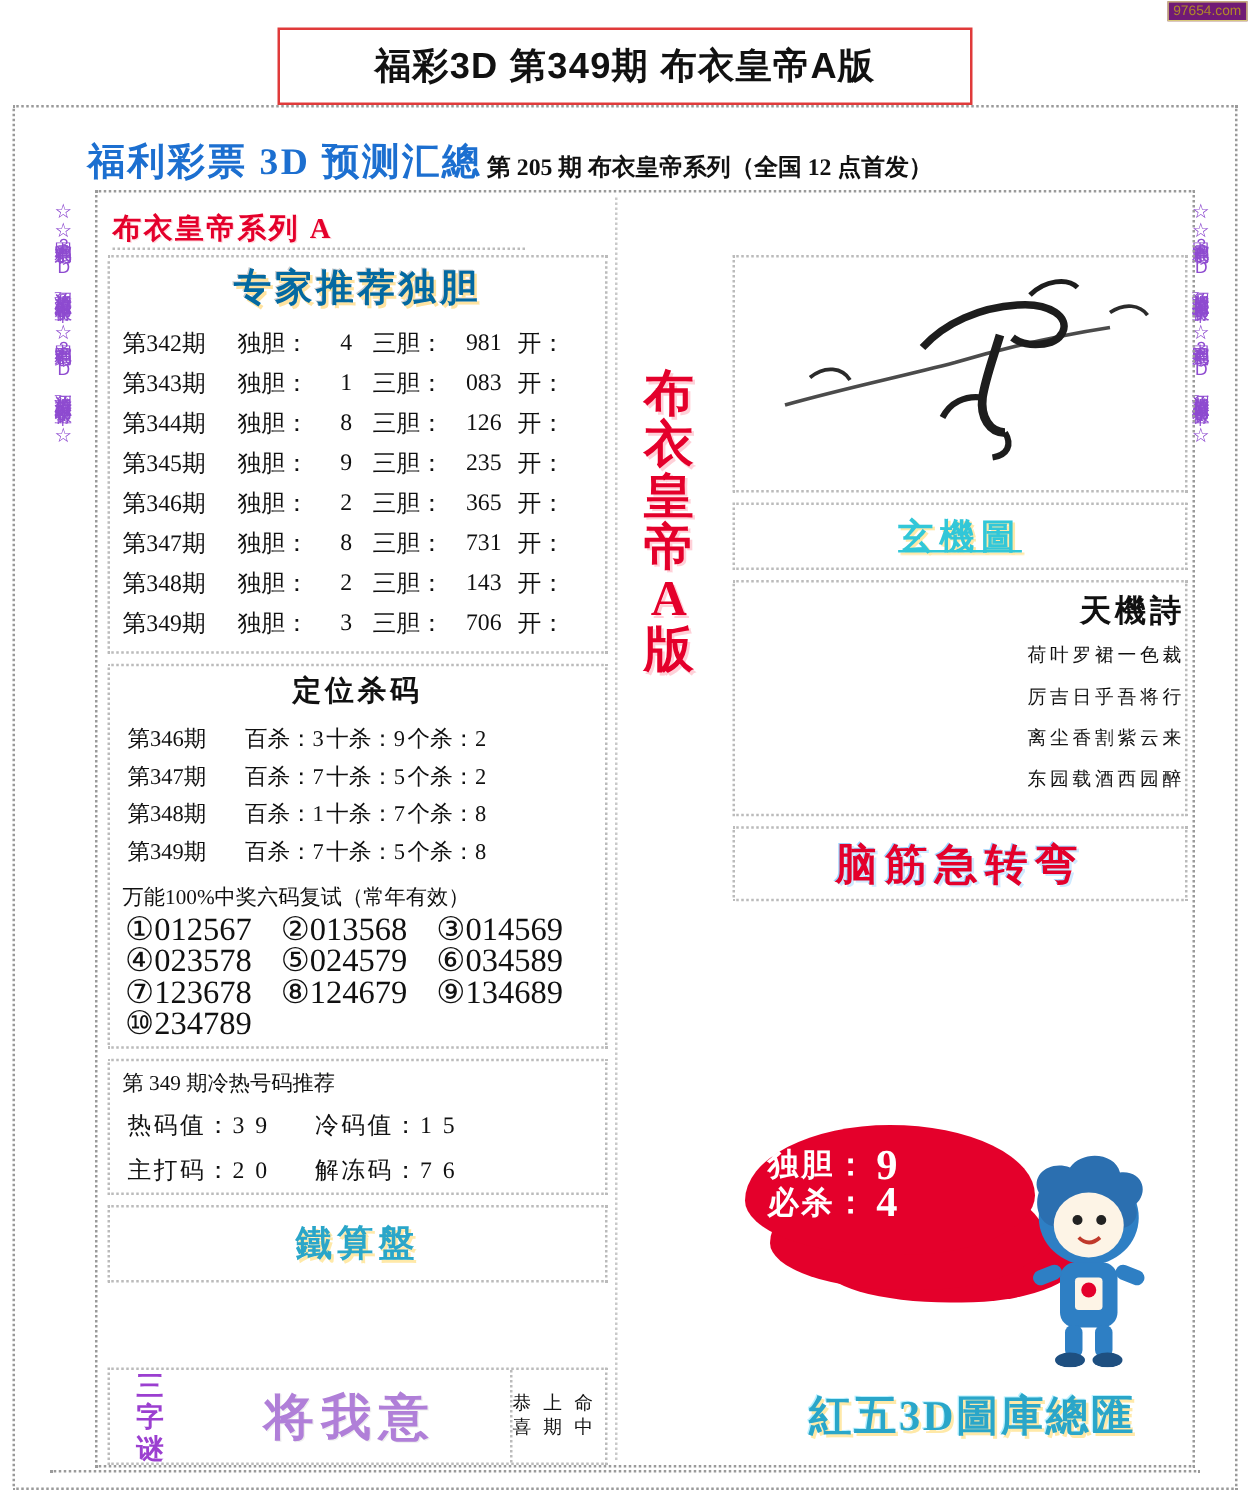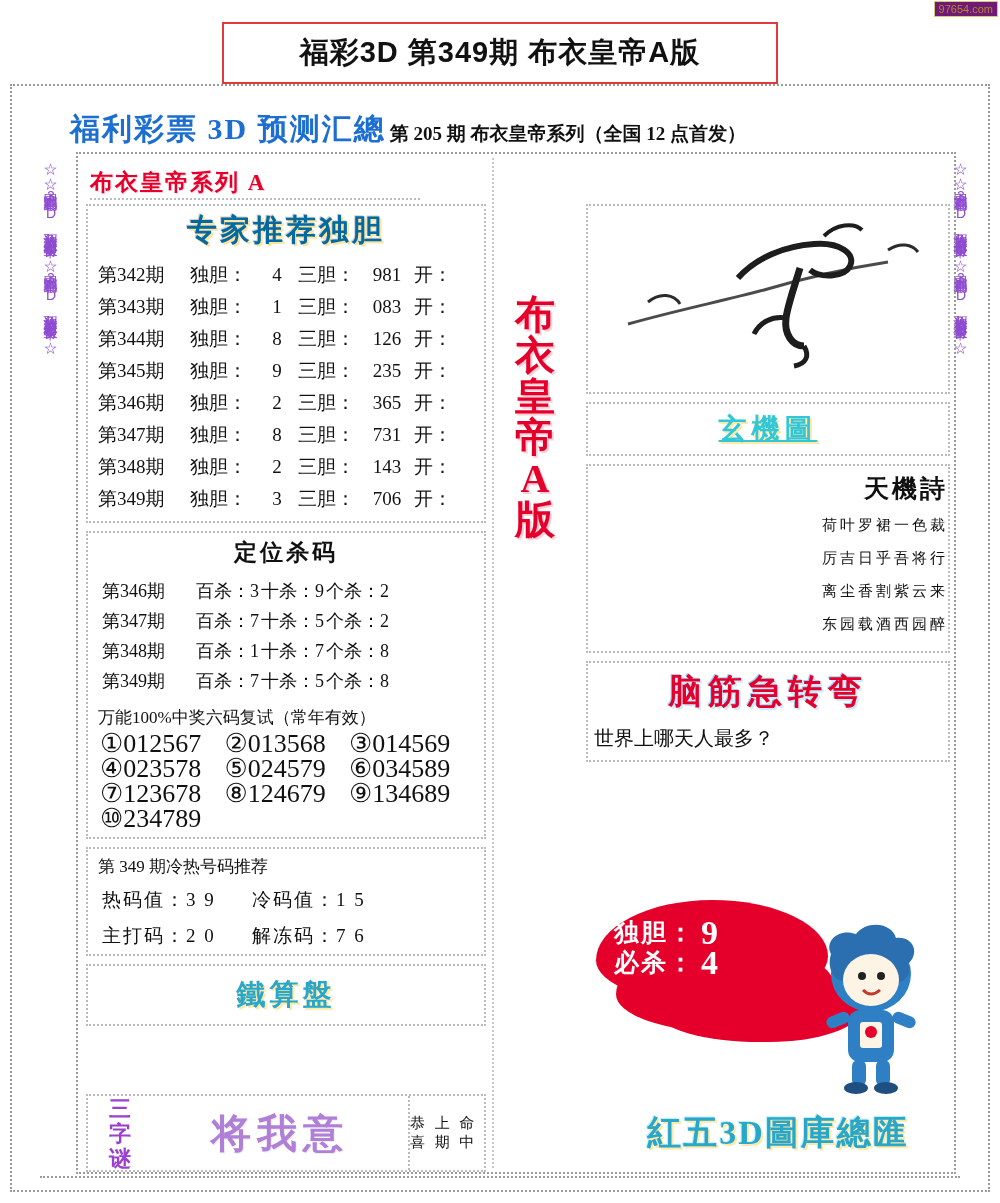--- a/index.html
+++ b/index.html
@@ -459,21 +459,20 @@
         <div class="poem">
           <div class="pt">天機詩</div>
           <div class="pl">荷叶罗裙一色裁</div>
           <div class="pl">厉吉日乎吾将行</div>
           <div class="pl">离尘香割紫云来</div>
           <div class="pl">东园载酒西园醉</div>
         </div>
 
         <div class="naojin">
           <div class="nt">脑筋急转弯</div>
-          <div class="nq">世界上哪天人最多？</div>
         </div>
       </div>
 
       <div class="mascot-area">
         <div class="cloud"></div>
         <div class="cloud-txt">
           <div class="cl">
             <span>独胆：</span>
             <span class="num">9</span>
           </div>

